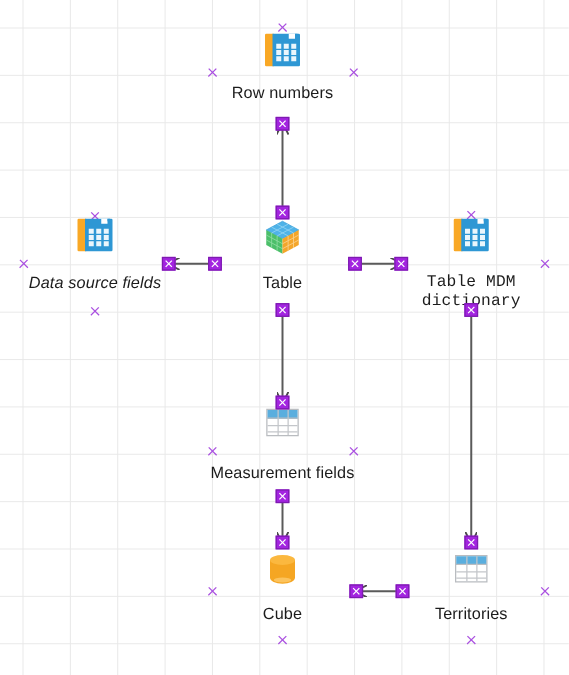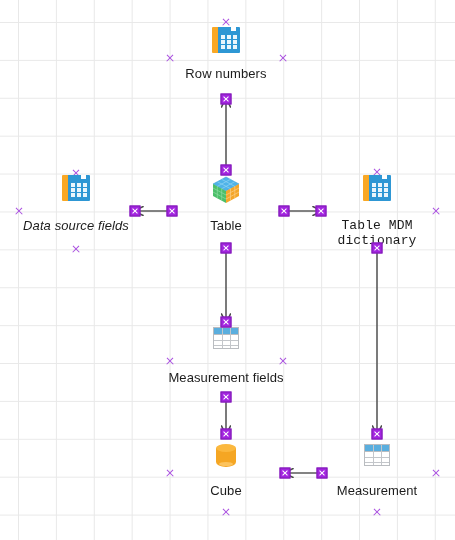--- a/index.html
+++ b/index.html
@@ -404,21 +404,21 @@
     <div class="icon-table">
       <div class="tbl">
         <div class="hdr"></div>
         <div class="vline" style="left:8px"></div>
         <div class="vline" style="left:16px"></div>
         <div class="hline" style="top:12px"></div>
         <div class="hline" style="top:17px"></div>
       </div>
     </div>
   </div>
-        <div class="node-label" style="left: 377px; top: 483px;">Measurement</div>
+        <div class="node-label" style="left: 377px; top: 483px;">Territories</div>
       </div>
     </div>
 
   <div id="anchor-group">
       <div class="anchor" style="left: 226px; top: 99px;"></div>
       <div class="anchor" style="left: 226px; top: 170px;"></div>
       <div class="anchor" style="left: 172px; top: 211px;"></div>
       <div class="anchor" style="left: 284px; top: 211px;"></div>
       <div class="anchor" style="left: 226px; top: 248px;"></div>
       <div class="anchor" style="left: 135px; top: 211px;"></div>

